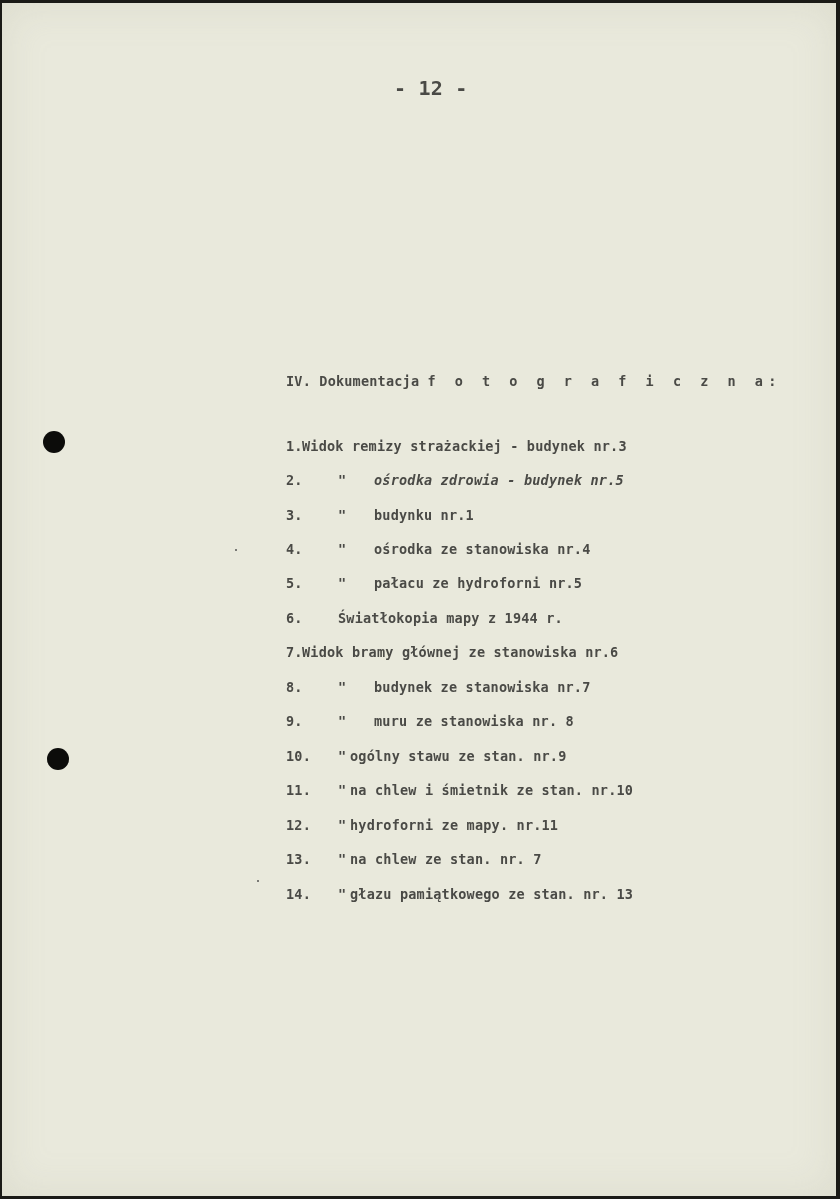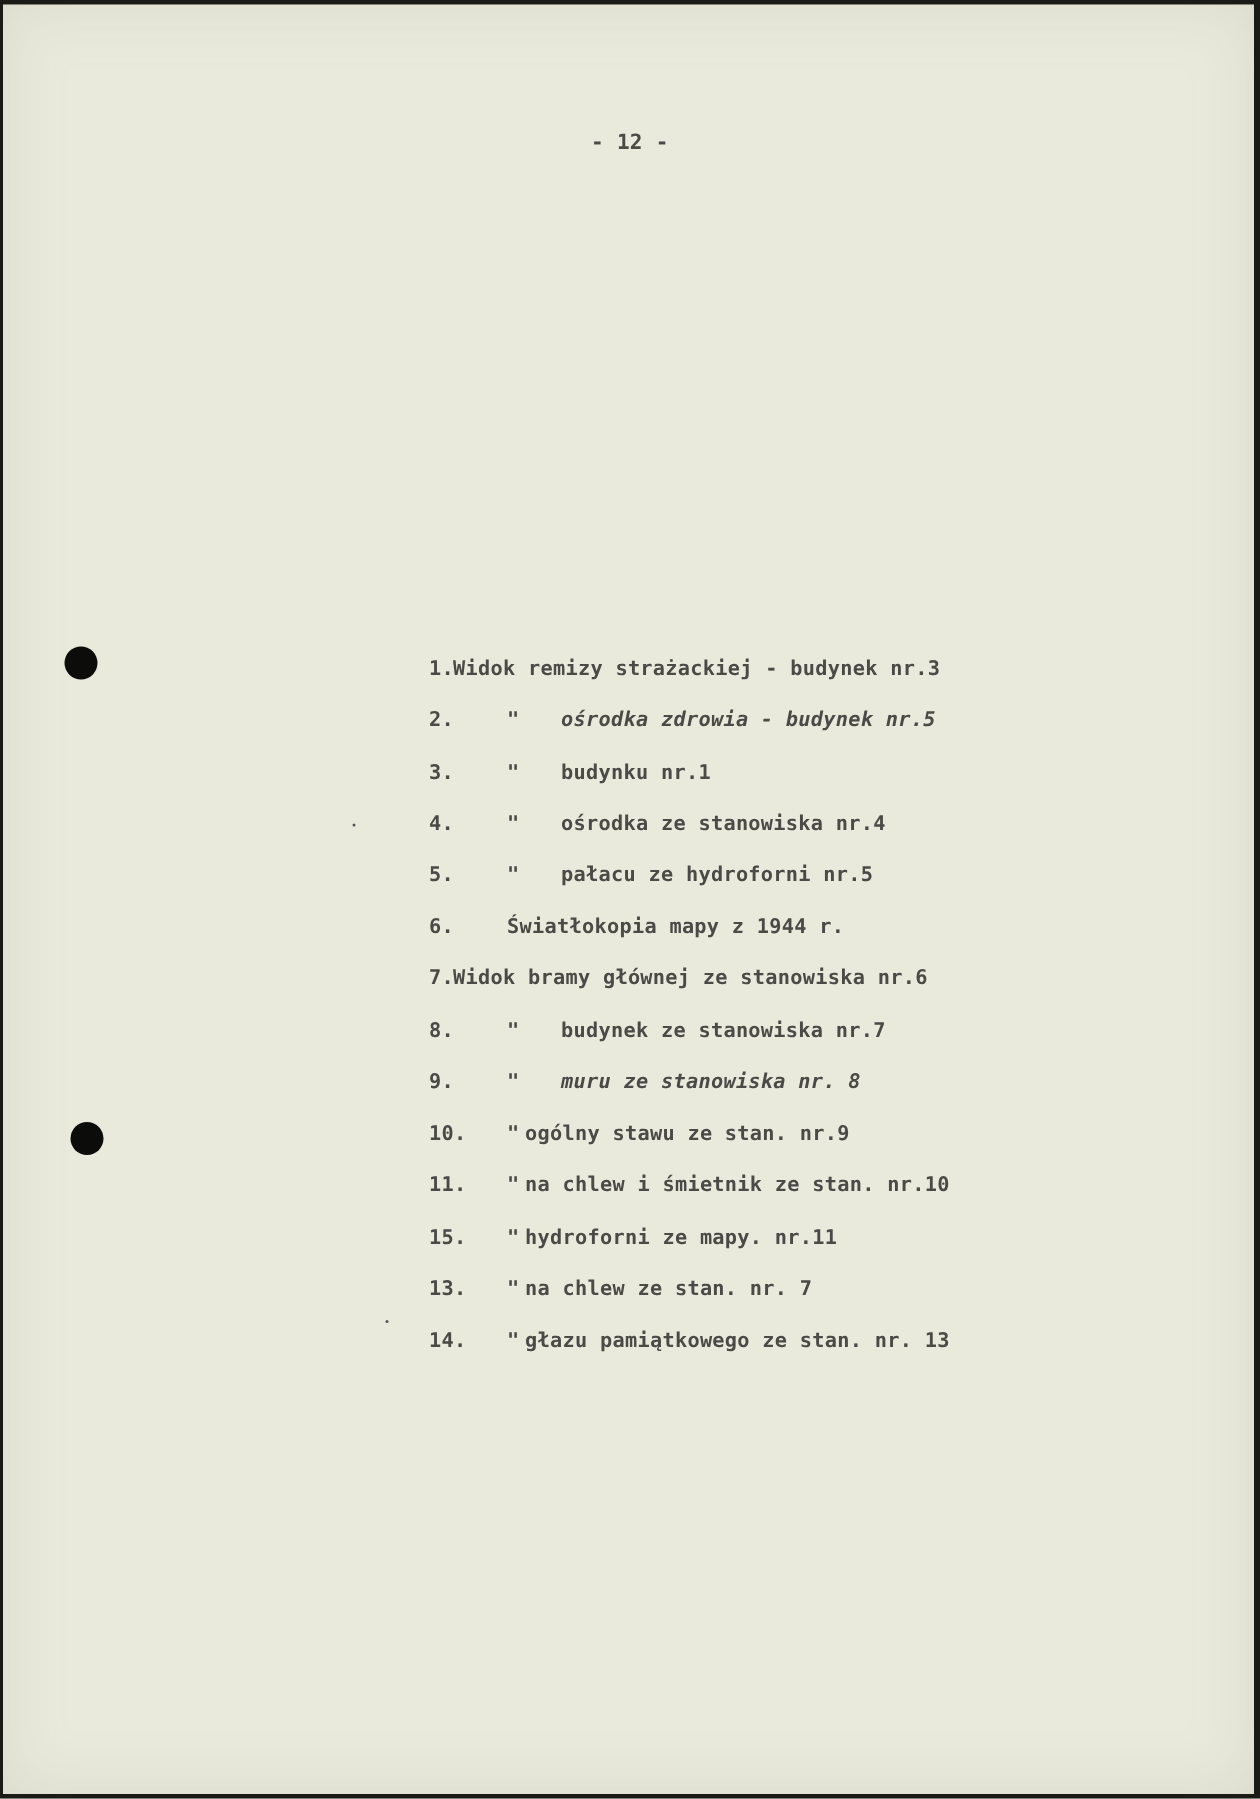--- a/index.html
+++ b/index.html
@@ -15,21 +15,21 @@
   .typed {
     font-family:"DejaVu Sans Mono","Liberation Mono",monospace;
     font-weight:bold;
     color:#4a4a46;
     font-size:13.5px;
     letter-spacing:0.2px;
     filter: blur(0.45px);
     white-space:pre;
     position:absolute;
   }
-  .page-num { left:392px; top:84px; font-size:14px; }
+  .page-num { left:392px; top:73px; font-size:20px; }
   .heading { left:284px; top:370px; }
   .heading .spaced { letter-spacing:5.5px; }
   .item { position:absolute; left:284px; }
   .item .num { position:absolute; left:0; width:30px; }
   .item .text { position:absolute; white-space:pre; }
   .hole {
     position:absolute; width:22px; height:22px; border-radius:50%;
     background:#0c0c0a;
   }
   .speck { position:absolute; width:2px; height:2px; background:#555; border-radius:50%; }
@@ -39,30 +39,31 @@
 
 <div class="page">
 
   <div class="hole" style="left:41px; top:428px;"></div>
   <div class="hole" style="left:45px; top:745px;"></div>
   <div class="speck" style="left:233px; top:546px;"></div>
   <div class="speck" style="left:255px; top:877px;"></div>
 
   <div class="typed page-num">- 12 -</div>
 
+  <div class="typed heading"><span>IV.</span> <span>Dokumentacja</span> <span class="spaced">f o t o g r a f i c z n a:</span></div>
 
   <div id="list">
       <div class="item typed" style="top: 435px;"><span class="num">1.</span><span class="text" style="left: 16px;">Widok remizy strażackiej - budynek nr.3</span></div>
       <div class="item typed" style="top: 469px;"><span class="num">2.</span><span class="text" style="left: 52px;">"</span><span class="text" style="left: 88px; font-style: italic;">ośrodka zdrowia - budynek nr.5</span></div>
       <div class="item typed" style="top: 504px;"><span class="num">3.</span><span class="text" style="left: 52px;">"</span><span class="text" style="left: 88px;">budynku nr.1</span></div>
       <div class="item typed" style="top: 538px;"><span class="num">4.</span><span class="text" style="left: 52px;">"</span><span class="text" style="left: 88px;">ośrodka ze stanowiska nr.4</span></div>
       <div class="item typed" style="top: 572px;"><span class="num">5.</span><span class="text" style="left: 52px;">"</span><span class="text" style="left: 88px;">pałacu ze hydroforni nr.5</span></div>
       <div class="item typed" style="top: 607px;"><span class="num">6.</span><span class="text" style="left: 52px;">Światłokopia mapy z 1944 r.</span></div>
       <div class="item typed" style="top: 641px;"><span class="num">7.</span><span class="text" style="left: 16px;">Widok bramy głównej ze stanowiska nr.6</span></div>
       <div class="item typed" style="top: 676px;"><span class="num">8.</span><span class="text" style="left: 52px;">"</span><span class="text" style="left: 88px;">budynek ze stanowiska nr.7</span></div>
-      <div class="item typed" style="top: 710px;"><span class="num">9.</span><span class="text" style="left: 52px;">"</span><span class="text" style="left: 88px; font-style: italic;">muru ze stanowiska nr. 8</span></div>
+      <div class="item typed" style="top: 710px;"><span class="num">9.</span><span class="text" style="left: 52px;">"</span><span class="text" style="left: 88px;">muru ze stanowiska nr. 8</span></div>
       <div class="item typed" style="top: 745px;"><span class="num">10.</span><span class="text" style="left: 52px;">"</span><span class="text" style="left: 64px;">ogólny stawu ze stan. nr.9</span></div>
       <div class="item typed" style="top: 779px;"><span class="num">11.</span><span class="text" style="left: 52px;">"</span><span class="text" style="left: 64px;">na chlew i śmietnik ze stan. nr.10</span></div>
-      <div class="item typed" style="top: 814px;"><span class="num">15.</span><span class="text" style="left: 52px;">"</span><span class="text" style="left: 64px;">hydroforni ze mapy. nr.11</span></div>
+      <div class="item typed" style="top: 814px;"><span class="num">12.</span><span class="text" style="left: 52px;">"</span><span class="text" style="left: 64px;">hydroforni ze mapy. nr.11</span></div>
       <div class="item typed" style="top: 848px;"><span class="num">13.</span><span class="text" style="left: 52px;">"</span><span class="text" style="left: 64px;">na chlew ze stan. nr. 7</span></div>
       <div class="item typed" style="top: 883px;"><span class="num">14.</span><span class="text" style="left: 52px;">"</span><span class="text" style="left: 64px;">głazu pamiątkowego ze stan. nr. 13</span></div>
     </div>
 </div>
 
 </body></html>

